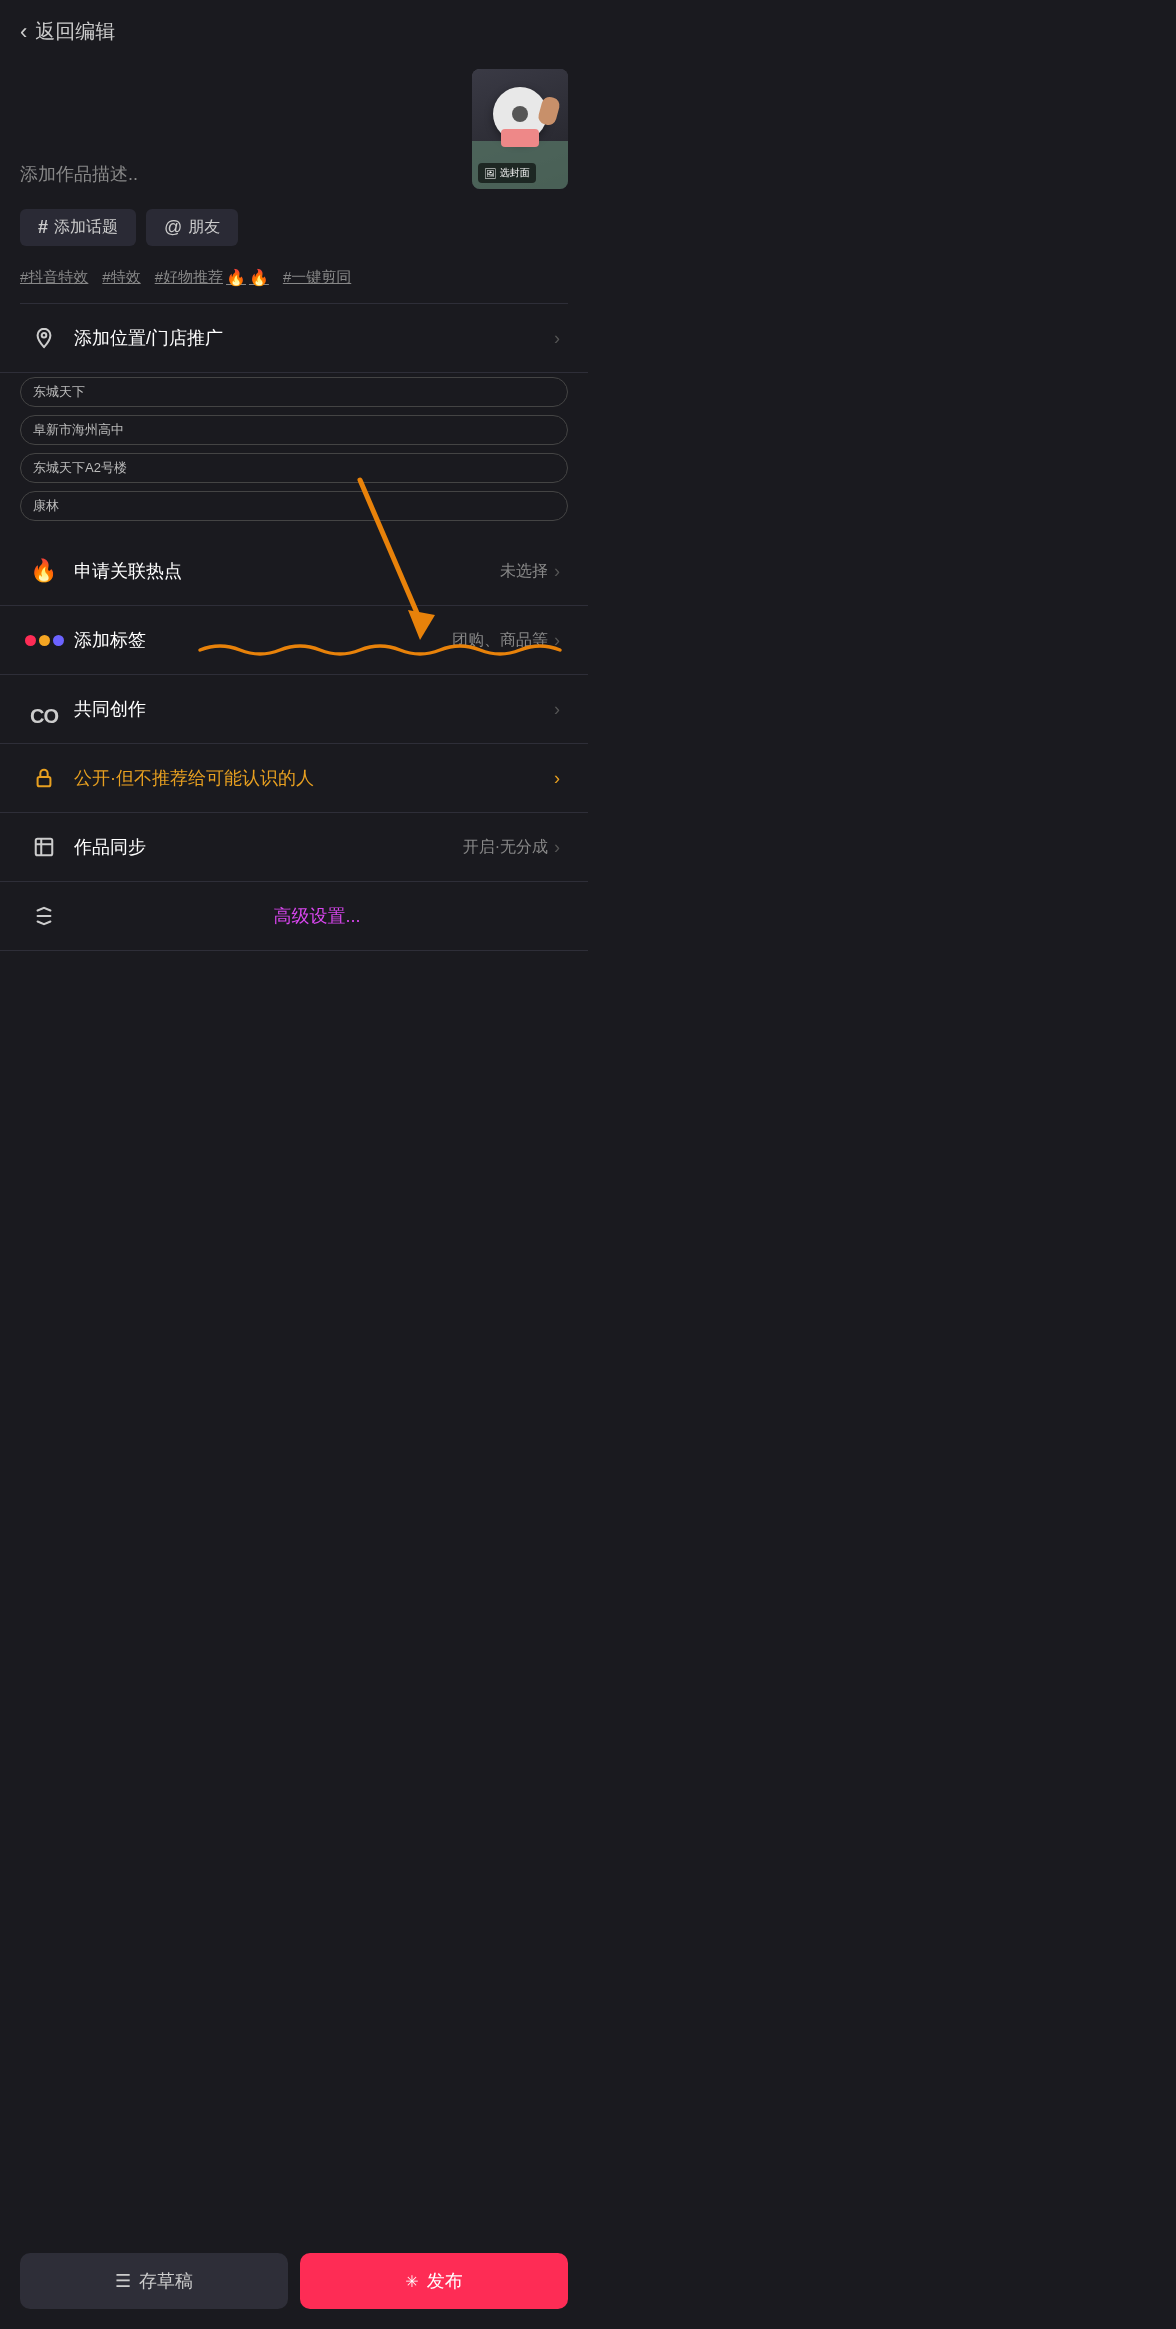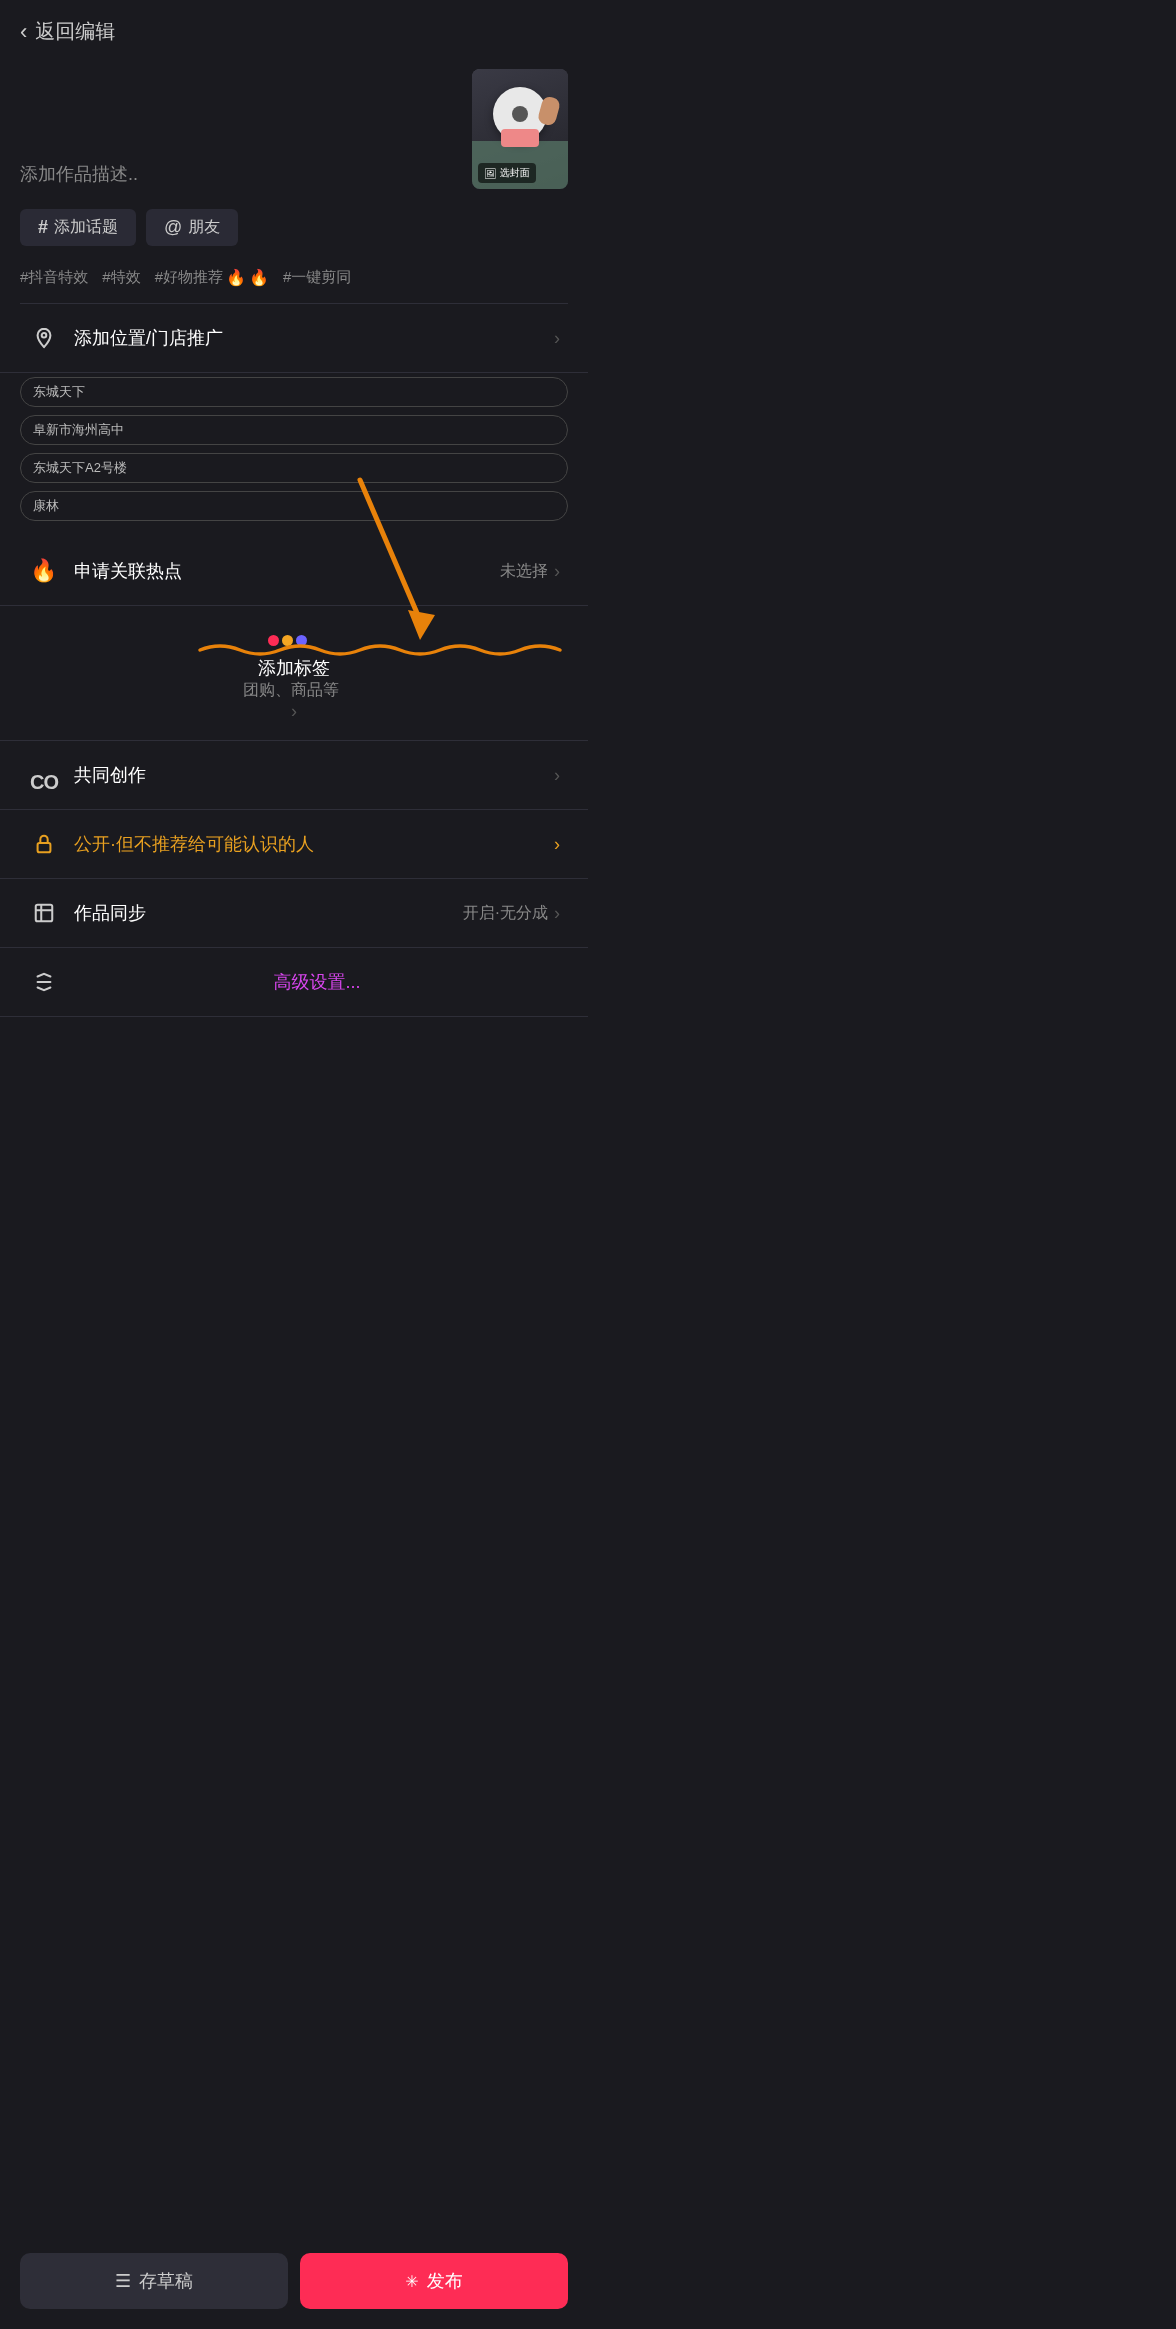--- a/index.html
+++ b/index.html
@@ -105,20 +105,21 @@
       white-space: nowrap;
     }
     .topic-item {
       font-size: 15px;
       color: #888;
       cursor: pointer;
       display: flex;
       align-items: center;
       gap: 3px;
       flex-shrink: 0;
+      text-decoration: underline;
     }
     .fire-emoji { font-size: 16px; }
 
     
     .divider {
       height: 1px;
       background: #2e2e38;
       margin: 0 20px;
     }
 
@@ -349,21 +350,21 @@
 
   <div class="menu-row">
     <div class="menu-icon">
       <span style="font-size:22px;">🔥</span>
     </div>
     <span class="menu-label">申请关联热点</span>
     <span class="menu-value">未选择</span>
     <span class="chevron-right">›</span>
   </div>
 
-  <div class="menu-row" style="position:relative;flex-direction:column;">
+  <div class="menu-row" style="position:relative;">
     <div class="menu-icon">
       <div class="dots-icon">
         <div class="dot" style="background:#fe2c55;"></div>
         <div class="dot" style="background:#f5a623;"></div>
         <div class="dot" style="background:#6c63ff;"></div>
       </div>
     </div>
     <span class="menu-label">添加标签</span>
     <span class="menu-value" style="color:#888;">团购、商品等</span>
     <span class="chevron-right">›</span>

